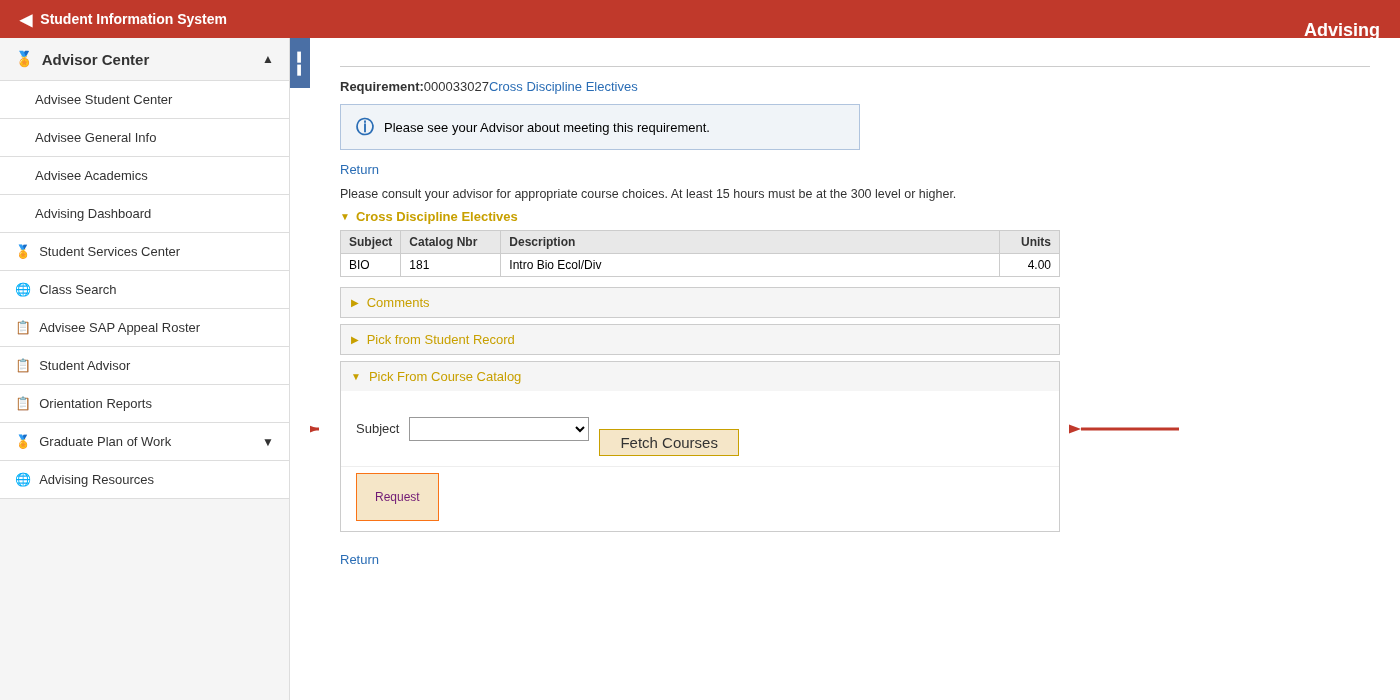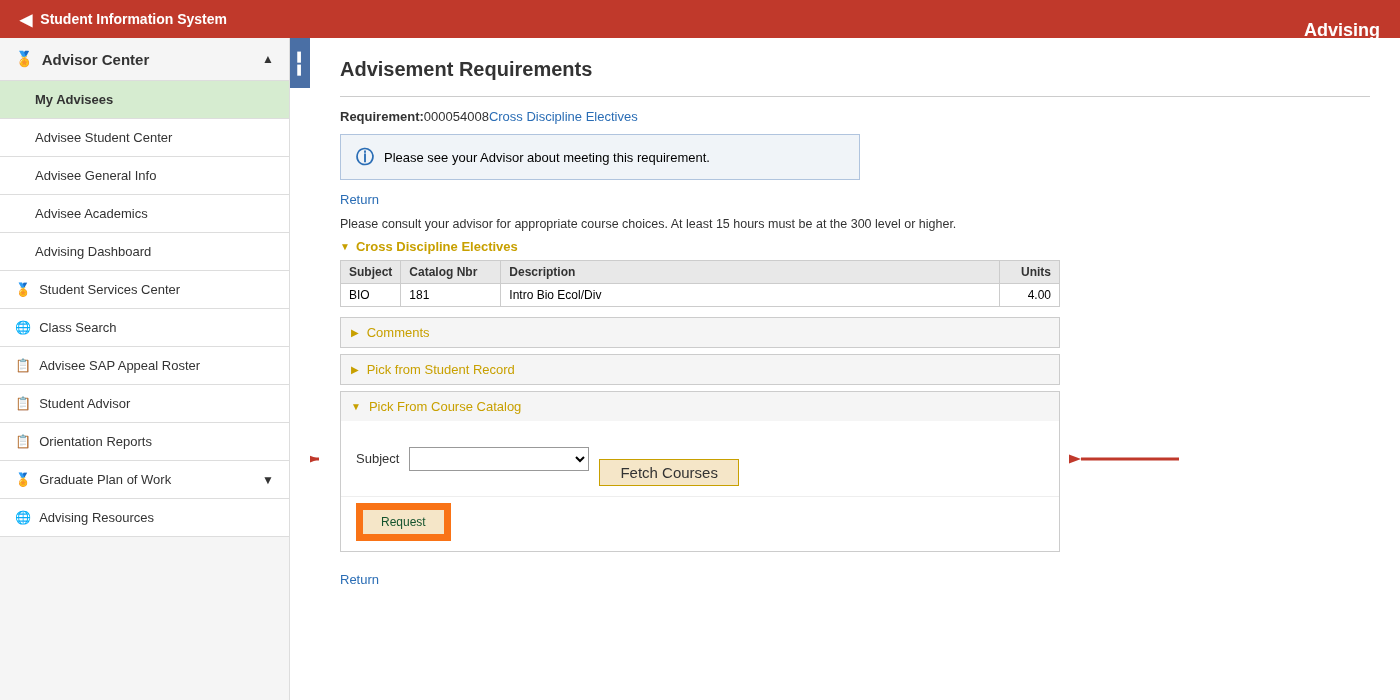--- a/index.html
+++ b/index.html
@@ -284,24 +284,24 @@
       cursor: pointer;
       font-size: 15px;
       margin-top: 28px;
     }
 
     .request-row {
       padding: 6px 15px 10px 15px;
       border-top: 1px solid #eee;
     }
     .request-button {
-      padding: 5px 18px;
+      padding: 16px 18px;
       background: #f5e6c8;
-      border: 7px solid #f97316;
-      color: #14532d;
+      border: 1px solid #f97316;
+      color: #701a75;
       cursor: pointer;
       font-size: 12px;
     }
   </style>
 </head>
 <body>
 
 <div class="top-bar">
   <div class="top-bar-left">
     <span style="font-size:16px;">◀</span>
@@ -315,23 +315,20 @@
   <div class="sidebar">
 
     <div class="sidebar-section-header">
       <div style="display:flex;align-items:center;">
         <span class="icon">🏅</span>
         <span>Advisor Center</span>
       </div>
       <span style="font-size:12px;">▲</span>
     </div>
 
-    <div class="sidebar-item active">
-      <span>My Advisees</span>
-    </div>
 
     <div class="sidebar-item">
       <span>Advisee Student Center</span>
     </div>
 
     <div class="sidebar-item">
       <span>Advisee General Info</span>
     </div>
 
     <div class="sidebar-item">
@@ -394,27 +391,26 @@
 
   </div>
 
   <div class="collapse-panel" style="position:relative;left:0;top:0;transform:none;width:20px;background:#4a6fa5;color:white;display:flex;align-items:center;justify-content:center;cursor:pointer;font-size:11px;writing-mode:vertical-lr;flex-shrink:0;">
     <span>❚❚</span>
   </div>
 
   <div class="content" style="position:relative;">
 
     
-    <h2 class="page-title">Advisement Requirements</h2>
     <hr class="section-divider">
 
     
     <div class="requirement-row">
       <span class="requirement-label">Requirement:</span>
-      <span class="requirement-id">000054008</span>
+      <span class="requirement-id">000033027</span>
       <a class="requirement-link">Cross Discipline Electives</a>
     </div>
 
     
     <div class="info-box">
       <span class="info-icon">ⓘ</span>
       <span>Please see your Advisor about meeting this requirement.</span>
     </div>
 
     

